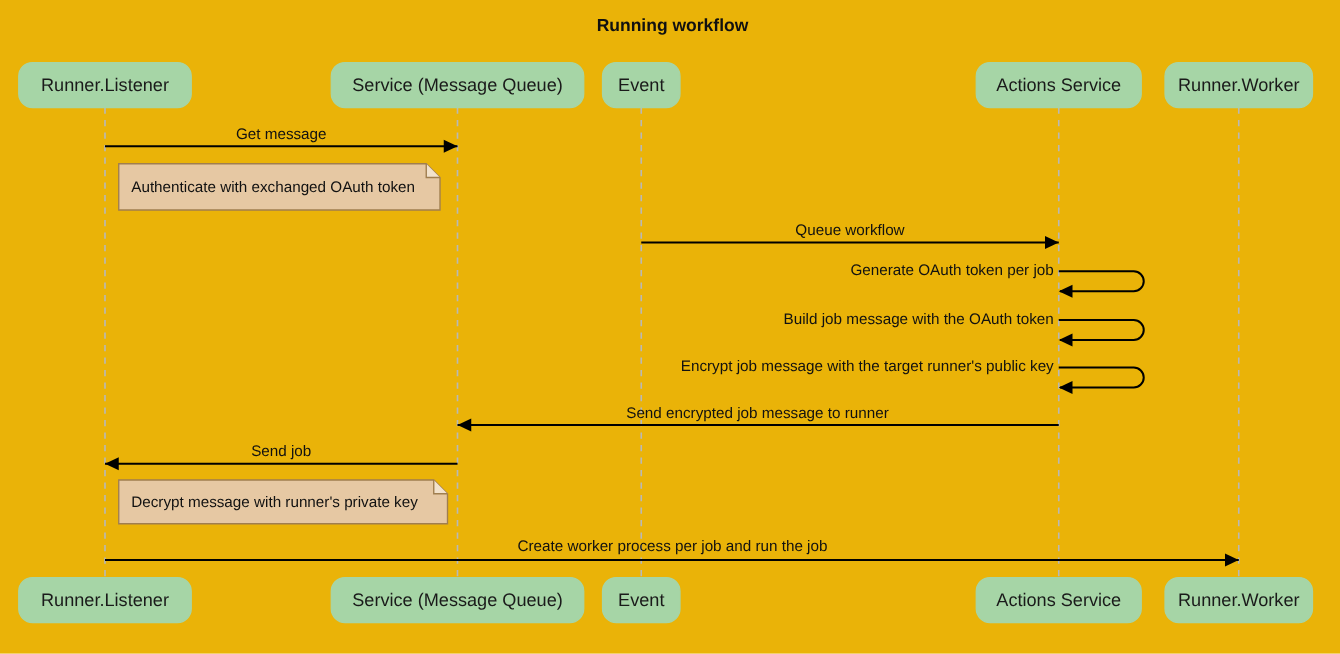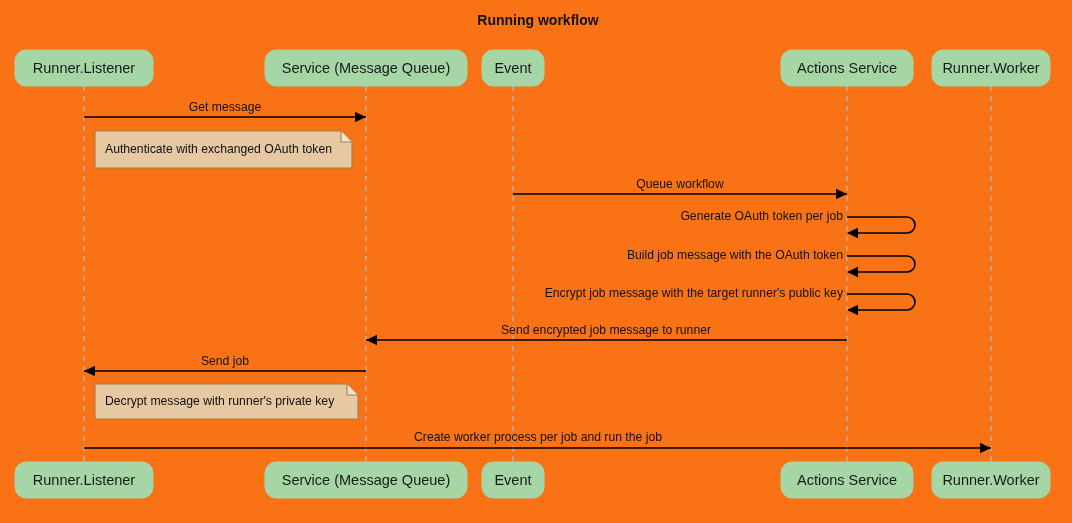--- a/index.html
+++ b/index.html
@@ -8,21 +8,21 @@
     background: #ffffff;
   }
   body {
     font-family: "Liberation Sans", sans-serif;
     -webkit-font-smoothing: antialiased;
   }
   #diagram-root {
     position: relative;
     width: 1072px;
     height: 523px;
-    background: #f97316;
+    background: #eab308;
     overflow: hidden;
   }
   #diagram-svg {
     position: absolute;
     top: 0;
     left: 0;
     width: 1072px;
     height: 523px;
   }
   .diagram-title {

